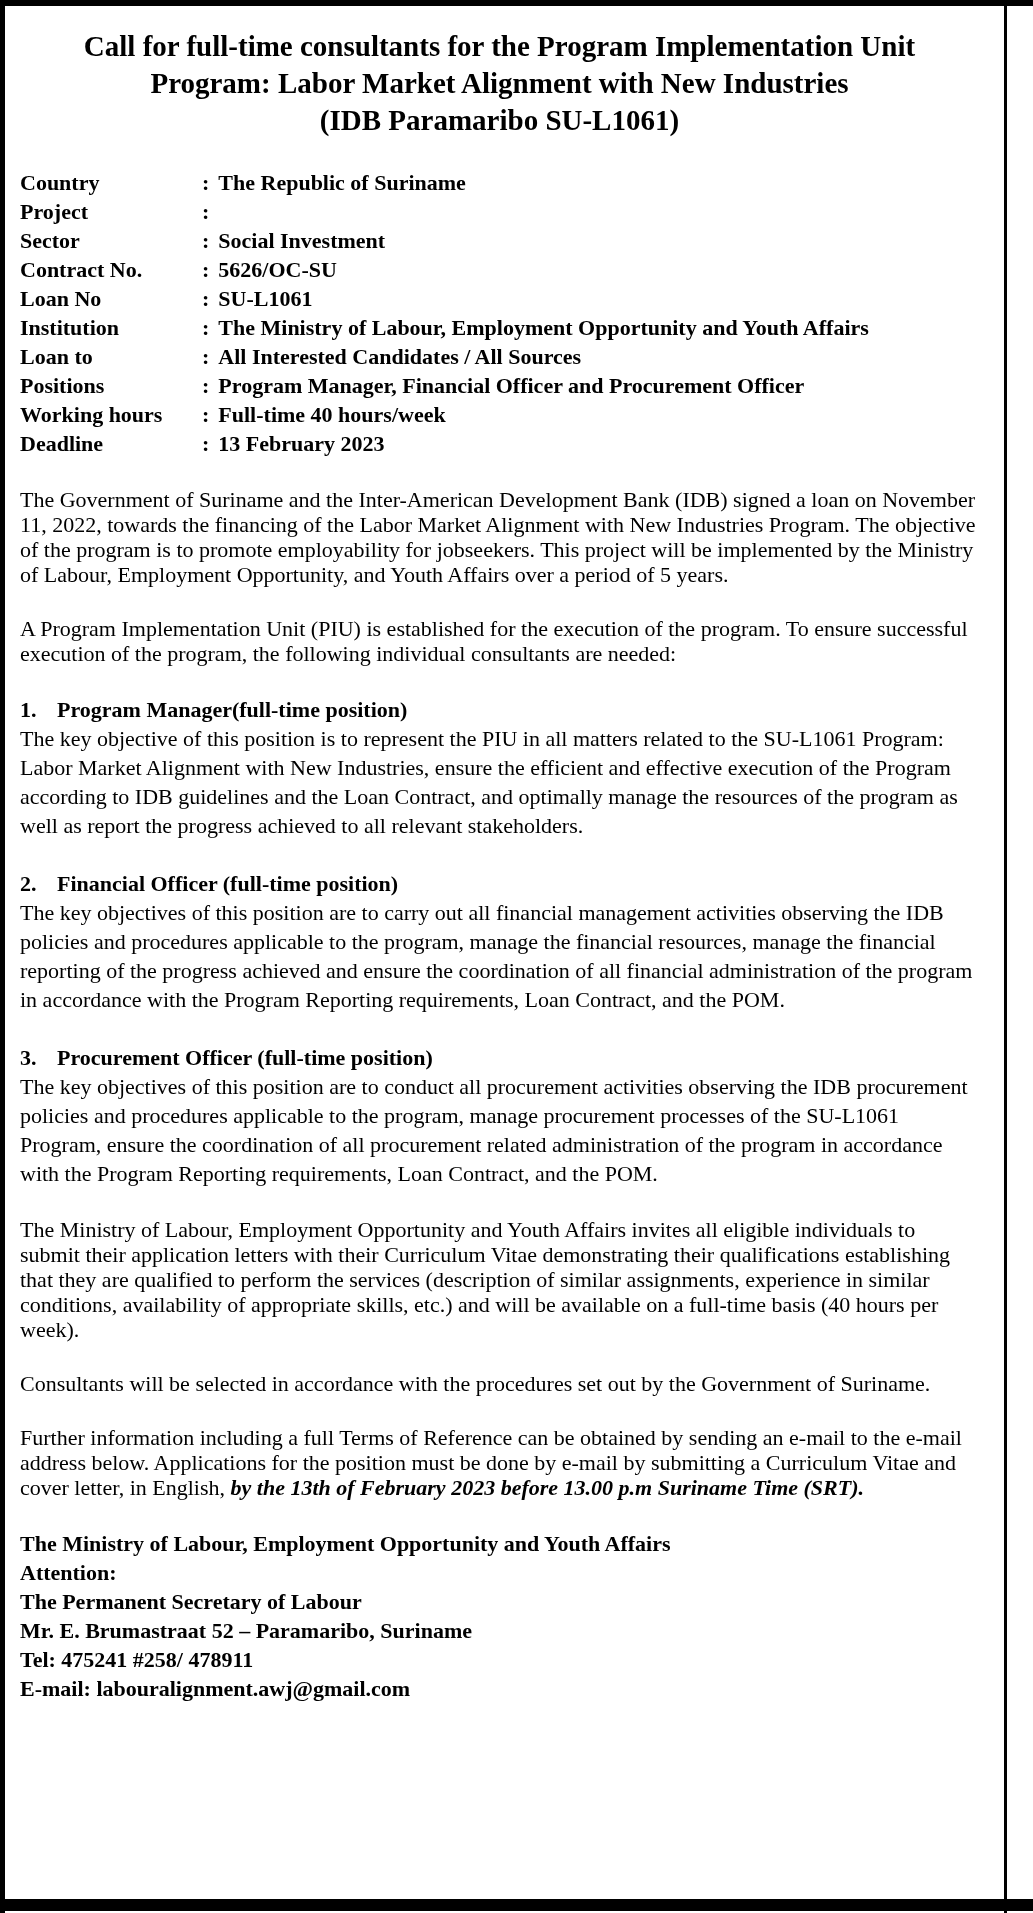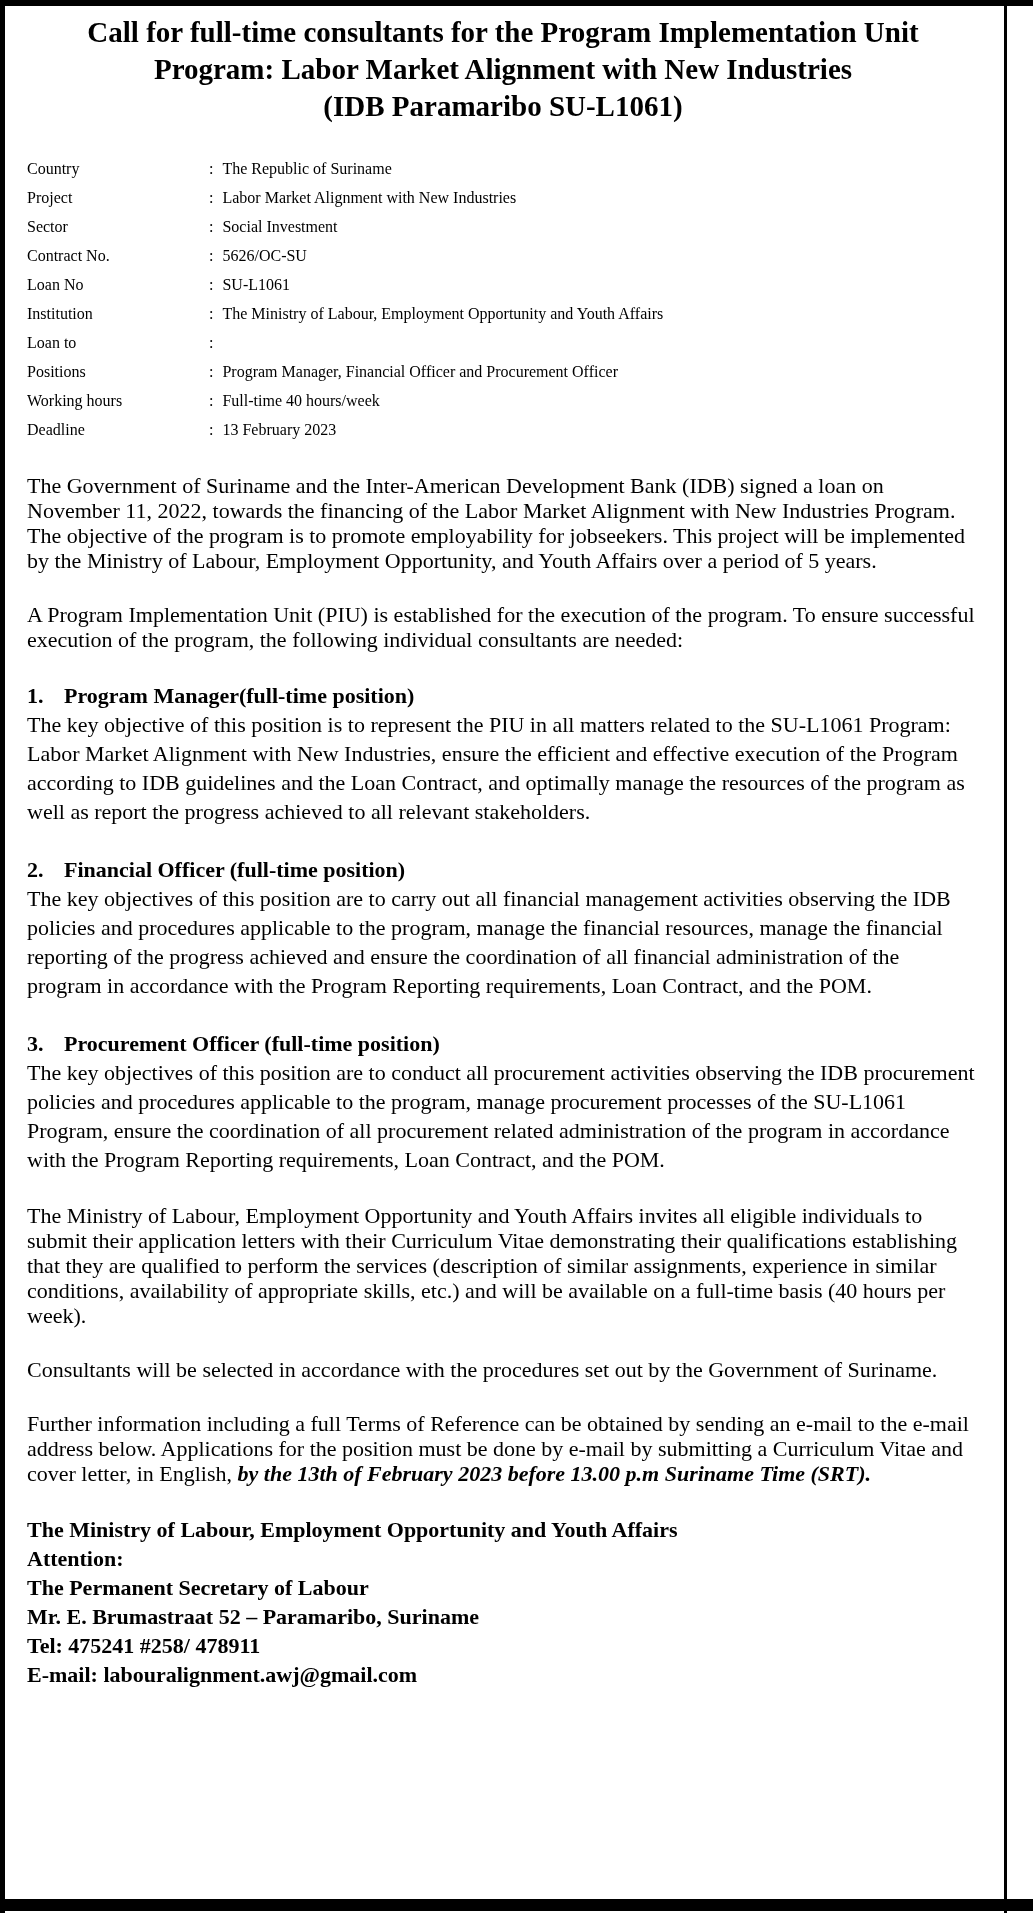--- a/index.html
+++ b/index.html
@@ -13,35 +13,35 @@
   }
   
   .bar { position: absolute; background: #000; }
   .bar-top    { left: 0; top: 0; width: 1033px; height: 6px; }
   .bar-bottom { left: 0; top: 1899px; width: 1033px; height: 12px; }
   .bar-left   { left: 0; top: 0; width: 5px; height: 1913px; }
   .bar-right  { left: 1004px; top: 0; width: 3px; height: 1913px; }
 
   .content {
     position: absolute;
-    left: 5px; top: 6px;
+    left: 5px; top: 20px;
     width: 988px;
-    padding: 6px 14px 0 22px;
+    padding: 6px 14px 0 15px;
     box-sizing: border-box;
   }
 
   .doc-title {
     text-align: center;
     font-weight: bold;
     font-size: 29px;
     line-height: 37px;
     margin: 2px 0 0 0;
   }
 
-  .info-block { margin-top: 29px; font-weight: normal; font-size: 16px; }
+  .info-block { margin-top: 29px; font-weight: bold; font-size: 22px; }
   .info-row { display: flex; line-height: 29px; }
   .info-label { width: 182px; flex: 0 0 182px; }
   .info-sep { margin-right: 9px; }
 
   .para {
     font-size: 22px;
     line-height: 25px;
     margin: 29px 0 0 0;
   }
   .section { margin-top: 29px; }
@@ -78,21 +78,20 @@
 
   <div class="info-block">
     <div class="info-row">
       <span class="info-label">Country</span>
       <span class="info-sep">:</span>
       <span class="info-value">The Republic of Suriname</span>
     </div>
     <div class="info-row">
       <span class="info-label">Project</span>
       <span class="info-sep">:</span>
-      <span class="info-value">Labor Market Alignment with New Industries</span>
     </div>
     <div class="info-row">
       <span class="info-label">Sector</span>
       <span class="info-sep">:</span>
       <span class="info-value">Social Investment</span>
     </div>
     <div class="info-row">
       <span class="info-label">Contract No.</span>
       <span class="info-sep">:</span>
       <span class="info-value">5626/OC-SU</span>
@@ -103,20 +102,21 @@
       <span class="info-value">SU-L1061</span>
     </div>
     <div class="info-row">
       <span class="info-label">Institution</span>
       <span class="info-sep">:</span>
       <span class="info-value">The Ministry of Labour, Employment Opportunity and Youth Affairs</span>
     </div>
     <div class="info-row">
       <span class="info-label">Loan to</span>
       <span class="info-sep">:</span>
+      <span class="info-value">All Interested Candidates / All Sources</span>
     </div>
     <div class="info-row">
       <span class="info-label">Positions</span>
       <span class="info-sep">:</span>
       <span class="info-value">Program Manager, Financial Officer and Procurement Officer</span>
     </div>
     <div class="info-row">
       <span class="info-label">Working hours</span>
       <span class="info-sep">:</span>
       <span class="info-value">Full-time 40 hours/week</span>

